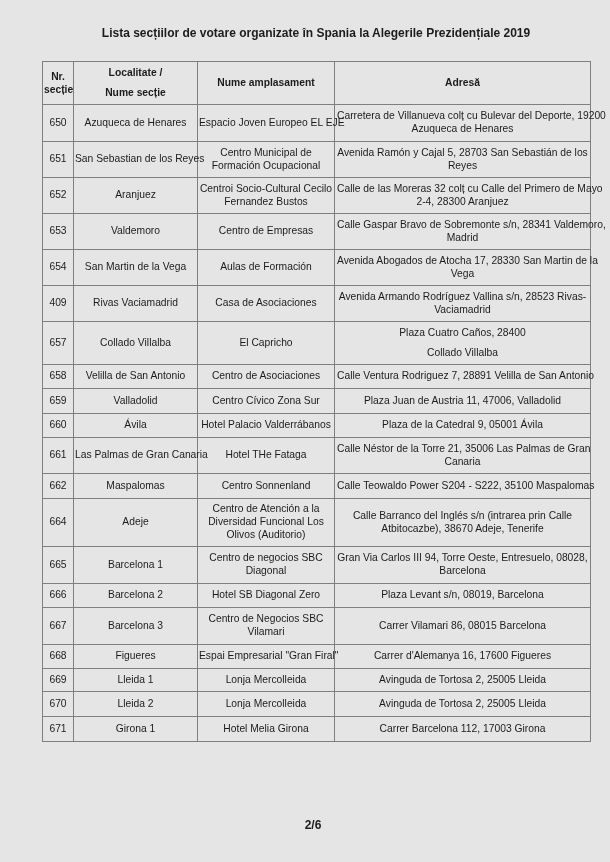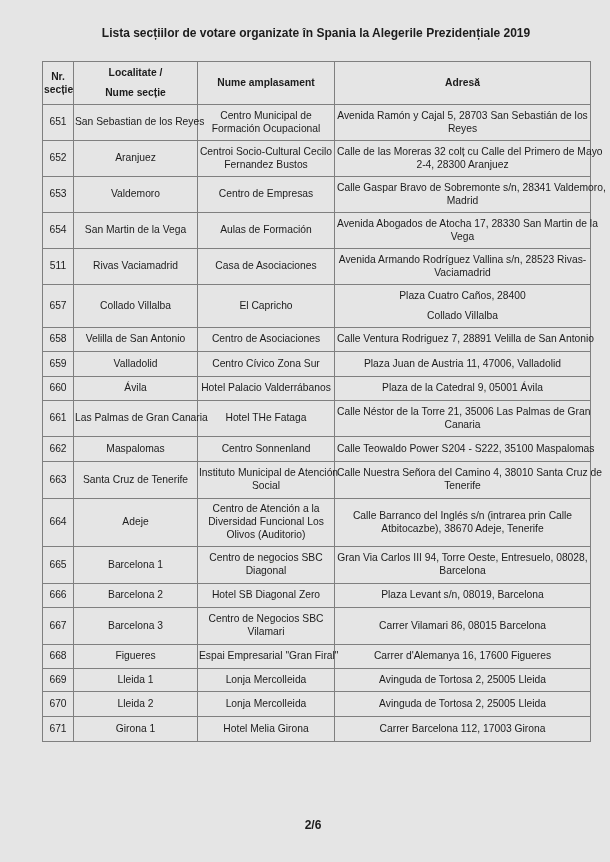--- a/index.html
+++ b/index.html
@@ -78,20 +78,27 @@
       <tr>
         <th class="h-nr">Nr.
 secție</th>
         <th class="h-locality">Localitate /
 Nume secție</th>
         <th class="h-venue">Nume amplasament</th>
         <th class="h-address">Adresă</th>
       </tr>
     </thead>
     <tbody>
+        <tr style="height: 37px;">
+          <td class="c-nr">650</td>
+          <td class="c-locality">Azuqueca de Henares</td>
+          <td class="c-venue">Espacio Joven Europeo EL EJE</td>
+          <td class="c-address">Carretera de Villanueva colț cu Bulevar del Deporte, 19200
+Azuqueca de Henares</td>
+        </tr>
         <tr style="height: 36px;">
           <td class="c-nr">651</td>
           <td class="c-locality">San Sebastian de los Reyes</td>
           <td class="c-venue">Centro Municipal de
 Formación Ocupacional</td>
           <td class="c-address">Avenida Ramón y Cajal 5, 28703 San Sebastián de los
 Reyes</td>
         </tr>
         <tr style="height: 36px;">
           <td class="c-nr">652</td>
@@ -109,21 +116,21 @@
 Madrid</td>
         </tr>
         <tr style="height: 36px;">
           <td class="c-nr">654</td>
           <td class="c-locality">San Martin de la Vega</td>
           <td class="c-venue">Aulas de Formación</td>
           <td class="c-address">Avenida Abogados de Atocha 17, 28330 San Martin de la
 Vega</td>
         </tr>
         <tr style="height: 36px;">
-          <td class="c-nr">511</td>
+          <td class="c-nr">409</td>
           <td class="c-locality">Rivas Vaciamadrid</td>
           <td class="c-venue">Casa de Asociaciones</td>
           <td class="c-address">Avenida Armando Rodríguez Vallina s/n, 28523 Rivas-
 Vaciamadrid</td>
         </tr>
         <tr class="loose" style="height: 43px;">
           <td class="c-nr">657</td>
           <td class="c-locality">Collado Villalba</td>
           <td class="c-venue">El Capricho</td>
           <td class="c-address">Plaza Cuatro Caños, 28400
@@ -152,28 +159,20 @@
           <td class="c-locality">Las Palmas de Gran Canaria</td>
           <td class="c-venue">Hotel THe Fataga</td>
           <td class="c-address">Calle Néstor de la Torre 21, 35006 Las Palmas de Gran
 Canaria</td>
         </tr>
         <tr style="height: 25px;">
           <td class="c-nr">662</td>
           <td class="c-locality">Maspalomas</td>
           <td class="c-venue">Centro Sonnenland</td>
           <td class="c-address">Calle Teowaldo Power S204 - S222, 35100 Maspalomas</td>
-        </tr>
-        <tr style="height: 37px;">
-          <td class="c-nr">663</td>
-          <td class="c-locality">Santa Cruz de Tenerife</td>
-          <td class="c-venue">Instituto Municipal de Atención
-Social</td>
-          <td class="c-address">Calle Nuestra Señora del Camino 4, 38010 Santa Cruz de
-Tenerife</td>
         </tr>
         <tr style="height: 48px;">
           <td class="c-nr">664</td>
           <td class="c-locality">Adeje</td>
           <td class="c-venue">Centro de Atención a la
 Diversidad Funcional Los
 Olivos (Auditorio)</td>
           <td class="c-address">Calle Barranco del Inglés s/n (intrarea prin Calle
 Atbitocazbe), 38670 Adeje, Tenerife</td>
         </tr>

